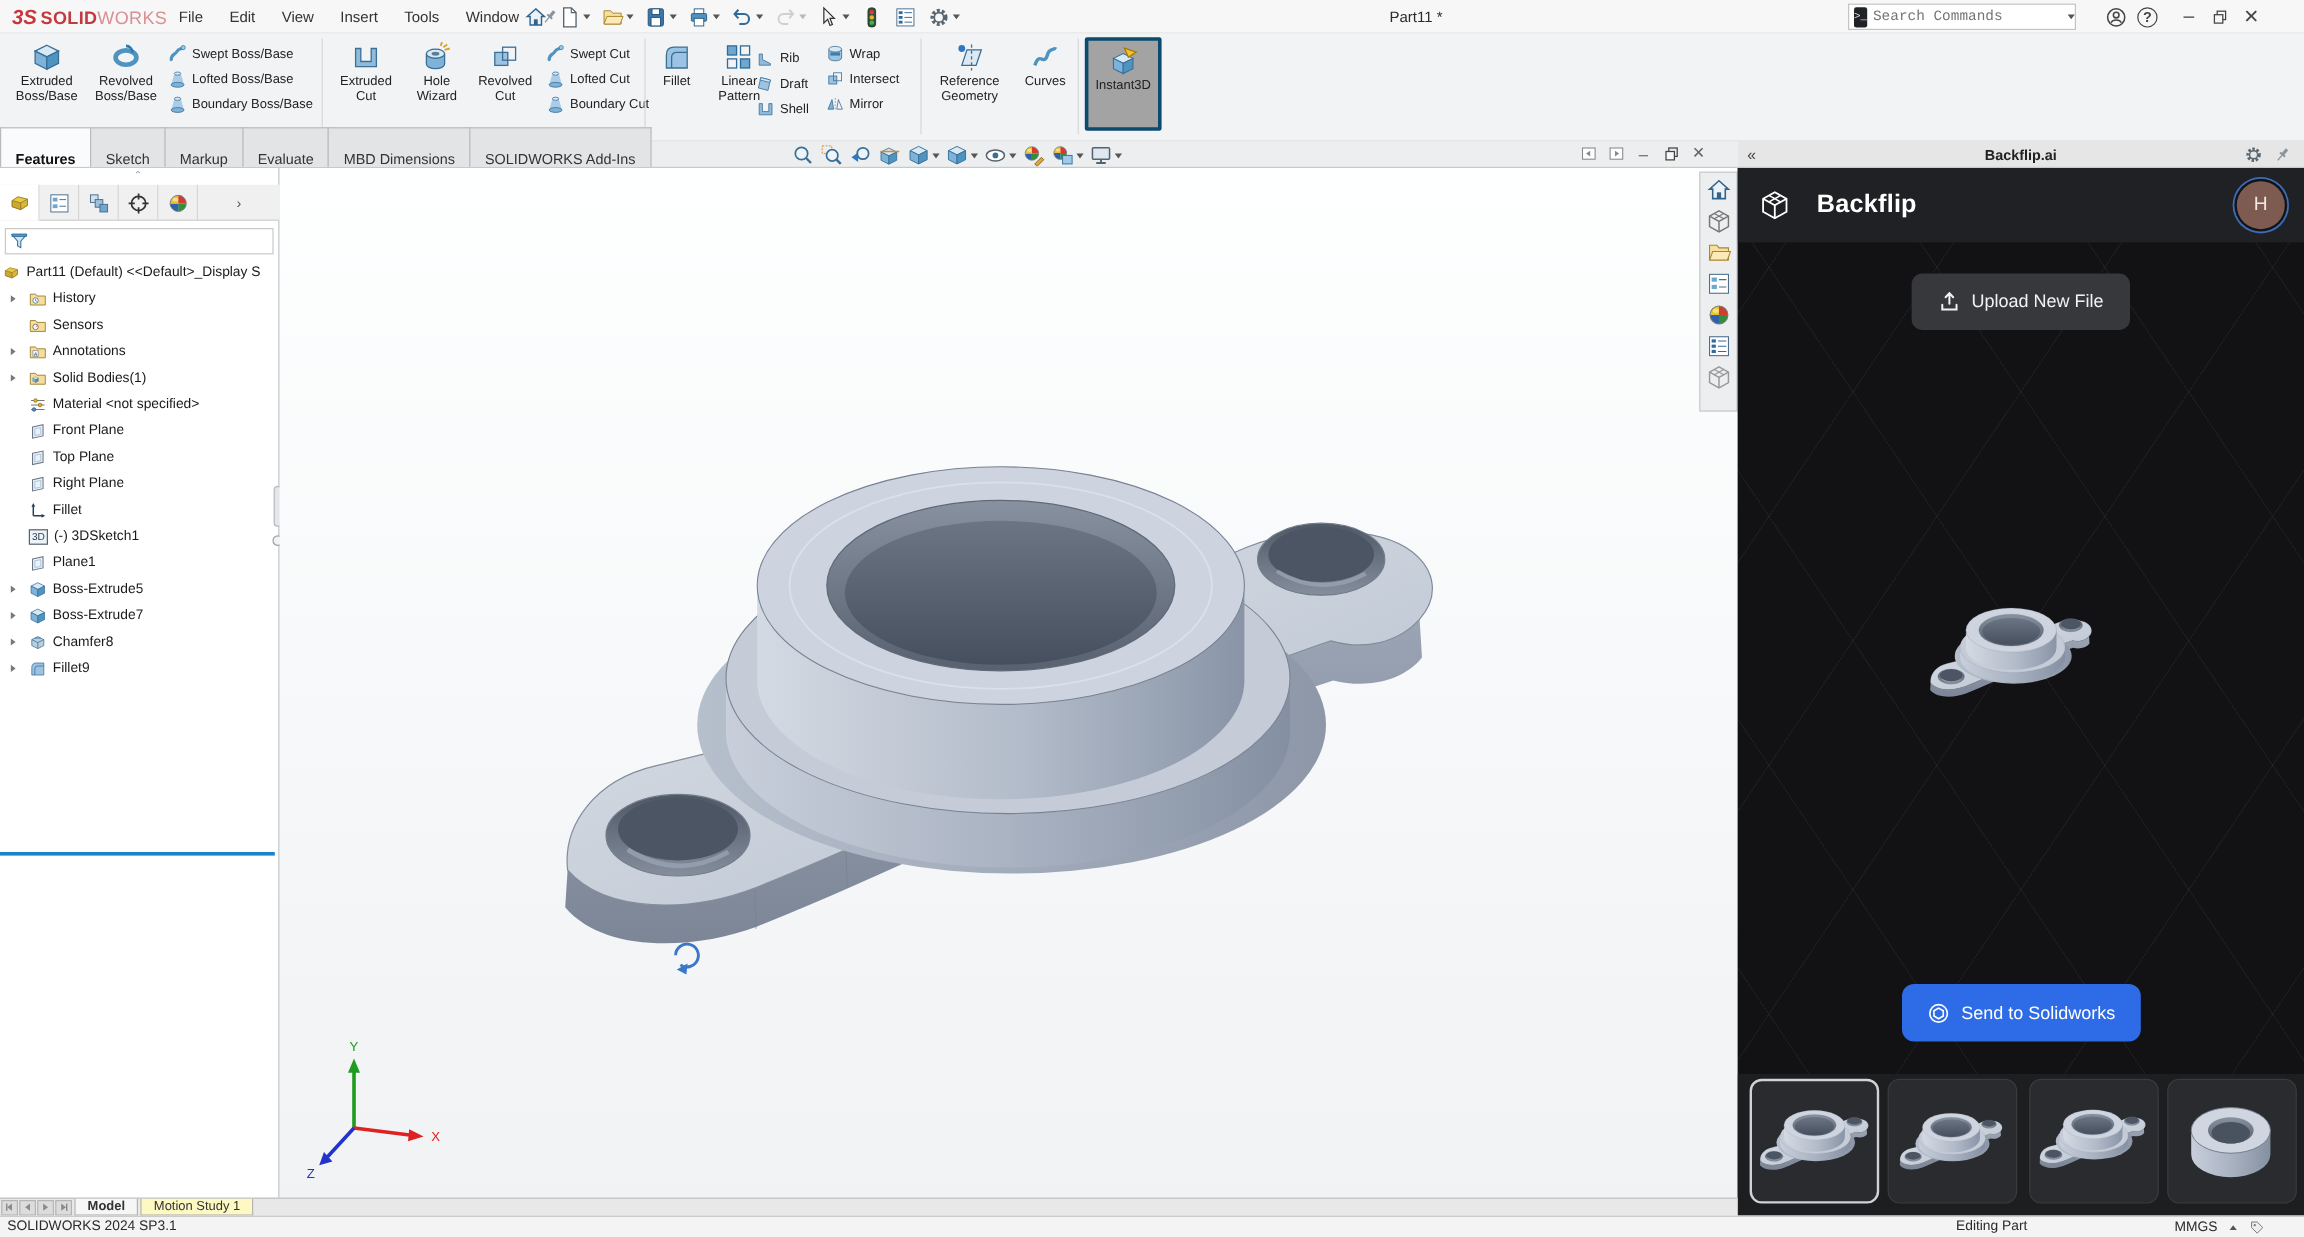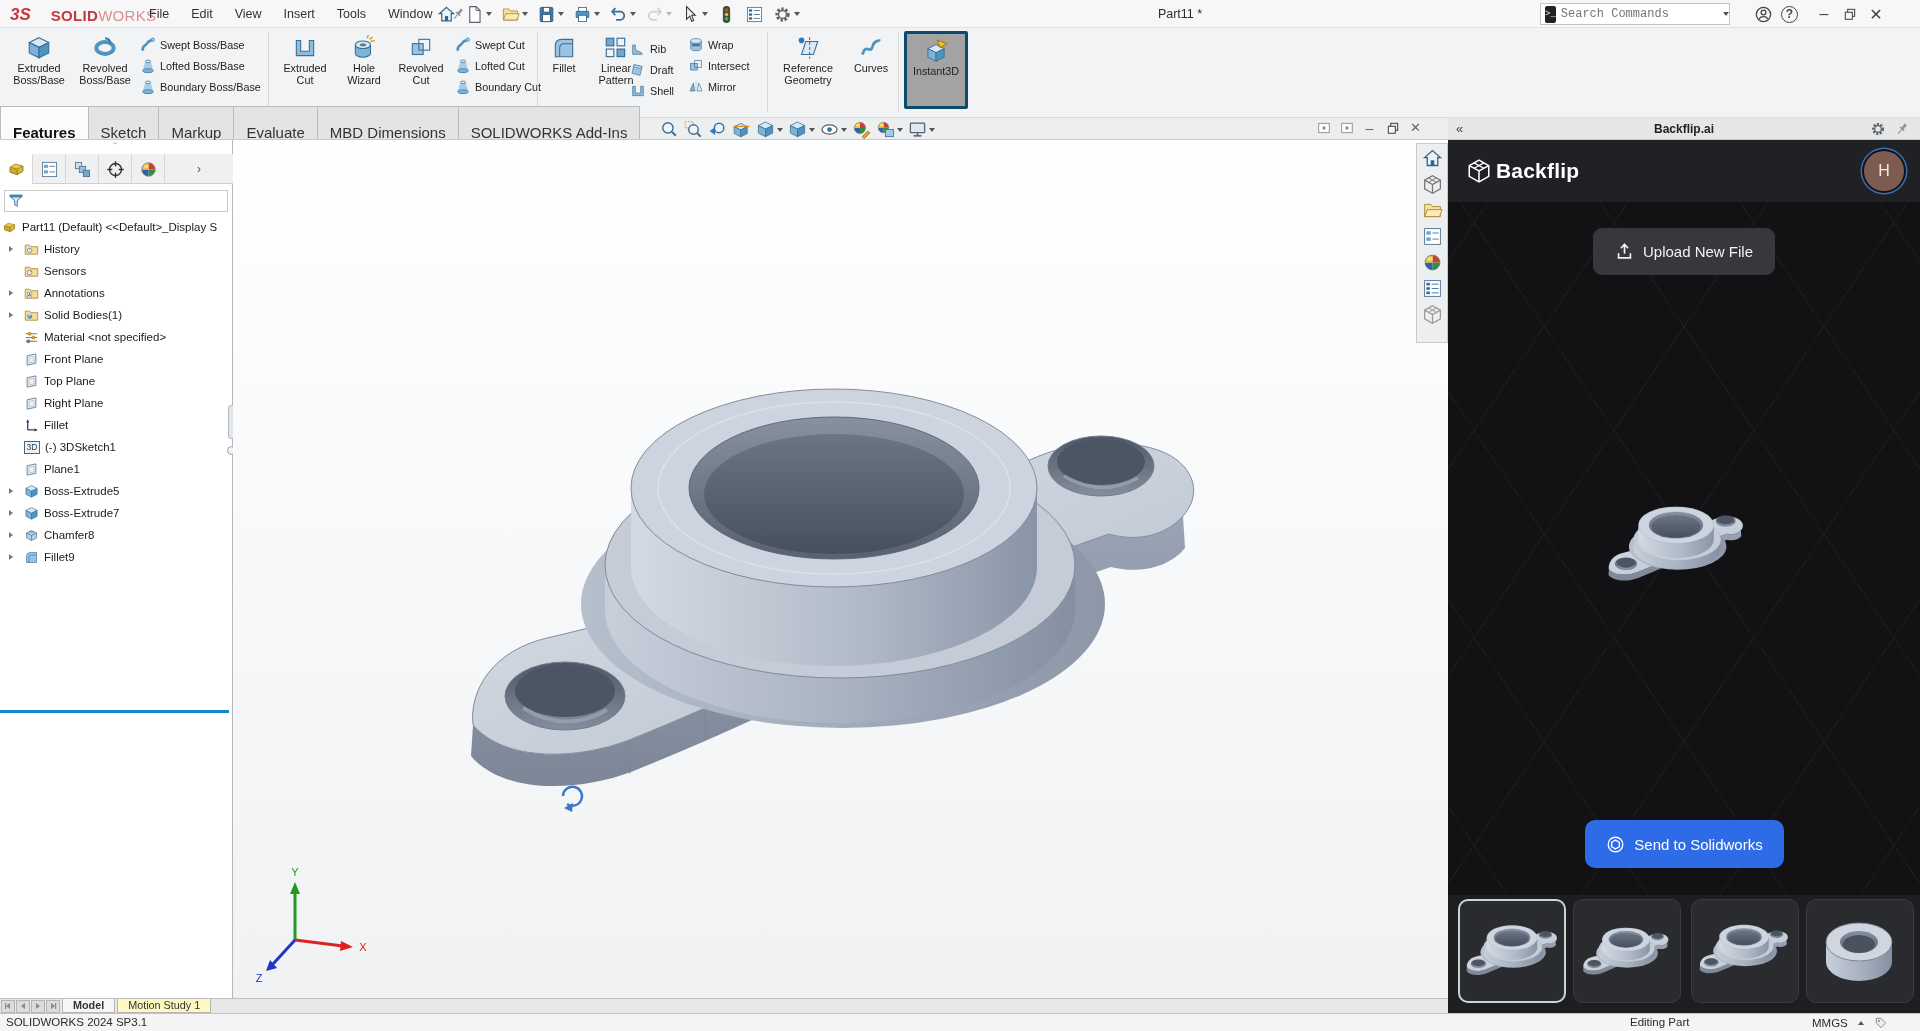--- a/index.html
+++ b/index.html
@@ -1,20 +1,20 @@
 <!DOCTYPE html>
 <html><head>
 <meta charset="utf-8">
 <style>
   *{margin:0;padding:0;box-sizing:border-box}
   html,body{width:1920px;height:1031px;font-family:"Liberation Sans",sans-serif;background:#fff;overflow:hidden}
   #stage{position:relative;width:1920px;height:1031px;background:#fff;font-size:12px;color:#222}
   
   #menubar{position:absolute;left:0;top:0;width:1920px;height:28px;background:#f7f7f7;border-bottom:1px solid #e3e3e3}
-  .brand{position:absolute;left:10px;top:5px;font-size:15px;display:flex;align-items:center;gap:20px}
+  .brand{position:absolute;left:10px;top:5px;font-size:15px;display:flex;align-items:center;gap:3px}
   .brand .glyph{color:#c8363c;font-weight:bold;font-style:italic;font-size:17px}
   .brand .b1{color:#c23a40;font-weight:bold;letter-spacing:.3px}
   .brand .b2{color:#d98f93;letter-spacing:.3px}
   #menus{position:absolute;left:138px;top:0;height:28px;display:flex;align-items:center}
   .menu-item{padding:0 11px;height:28px;line-height:28px;font-size:12.5px;color:#333;cursor:default}
   #qtoolbar{position:absolute;left:434px;top:2px;height:24px;display:flex;align-items:center;gap:3px}
   .qbtn{display:flex;align-items:center;gap:2px;padding:2px 3px;border-radius:2px}
   .icon18{width:19px;height:19px;display:block}
   .icon16{width:16px;height:16px;display:block}
   .icon22{width:21px;height:21px;display:block}
@@ -34,21 +34,21 @@
   .rbtn-lg{position:absolute;top:3px;display:flex;flex-direction:column;align-items:center;width:66px;gap:1px;padding-top:4px}
   .rbtn-lg .rlabel{font-size:10.8px;color:#222;text-align:center;line-height:1.15}
   .rcol{position:absolute;display:flex;flex-direction:column;gap:3px}
   .rbtn-sm{display:flex;align-items:center;gap:4px;height:18px}
   .rbtn-sm span{font-size:10.8px;color:#222;white-space:nowrap}
   .rcaret{position:absolute;top:99px}
   .active-lg{background:#a3a3a3;border:3px solid #0c4a6e;border-radius:2px}
   #ribbon-chevron{position:absolute;left:1894px;top:96px;color:#777;font-size:11px}
   
   #tabrow{position:absolute;left:0;top:118px;width:1448px;height:22px;background:#eceeef;border-bottom:1px solid #c9c9c9;display:flex;align-items:flex-end}
-  .ctab{height:21px;line-height:20px;padding:16px 12px;font-size:15px;color:#333;background:#e2e4e6;border:1px solid #b9bbbd;border-bottom:none;margin-right:-1px}
+  .ctab{height:21px;line-height:20px;padding:16px 12px;font-size:12px;color:#333;background:#e2e4e6;border:1px solid #b9bbbd;border-bottom:none;margin-right:-1px}
   .ctab.on{background:#fafbfc;font-weight:bold;color:#111}
   #headsup{position:absolute;left:660px;top:119px;height:21px;display:flex;align-items:center;gap:5px}
   .hu{display:flex;align-items:center;gap:2px}
   #docwin{position:absolute;left:1315px;top:120px;display:flex;gap:6px;align-items:center}
   .dw{width:17px;height:15px;display:flex;align-items:center;justify-content:center;color:#666}
   
   #tree{position:absolute;left:0;top:140px;width:233px;height:858px;background:#fff;border-right:1px solid #b2b8be}
   #tree-collapse{position:absolute;left:104px;top:3px;width:22px;height:6px;color:#999;font-size:8px;line-height:5px;text-align:center}
   #tree-tabs{position:absolute;left:0;top:14px;width:233px;height:30px;display:flex;border-bottom:1px solid #cfcfcf;background:#f0f0f0}
   .ttab{width:33px;height:30px;display:flex;align-items:center;justify-content:center;border-right:1px solid #d6d6d6}
@@ -67,21 +67,21 @@
   #splitdot{position:absolute;left:227px;top:446px;width:9px;height:9px;border:1.5px solid #9aa2a9;border-radius:50%;background:#f2f3f4}
   
   #graphics{position:absolute;left:233px;top:140px;width:1215px;height:858px;background:linear-gradient(#feffff, #f0f2f4)}
   
   #panel-title{position:absolute;left:1448px;top:118px;width:472px;height:22px;background:#e6e6e6;border-bottom:1px solid #c9c9c9}
   #panel-title .pt{position:absolute;left:0;width:472px;text-align:center;font-weight:bold;font-size:12px;color:#222;line-height:22px}
   #panel{position:absolute;left:1448px;top:140px;width:472px;height:873px;background:#121214;overflow:hidden}
   #panel .lines{position:absolute;inset:0;background:
      repeating-linear-gradient(56deg, transparent 0 115px, rgba(255,255,255,.045) 115px 116px),
      repeating-linear-gradient(-56deg, transparent 0 115px, rgba(255,255,255,.045) 115px 116px)}
-  #bf-header{position:absolute;left:0;top:0;width:472px;height:62px;background:#202124;display:flex;align-items:center;padding:0 18px;gap:4px}
+  #bf-header{position:absolute;left:0;top:0;width:472px;height:62px;background:#202124;display:flex;align-items:center;padding:0 18px;gap:22px}
   #bf-header .bname{color:#fff;font-size:21px;font-weight:bold;letter-spacing:.2px}
   #bf-avatar{position:absolute;right:16px;top:11px;width:40px;height:40px;border-radius:50%;background:#7d5b50;color:#f2e7e2;display:flex;align-items:center;justify-content:center;font-size:16px;box-shadow:0 0 0 2px #11131a, 0 0 0 3.5px #3d6db5}
   #upload-btn{position:absolute;left:145px;top:88px;width:182px;height:47px;background:#37383b;border:none;border-radius:9px;color:#f2f2f2;font-size:15px;display:flex;align-items:center;justify-content:center;gap:9px;font-family:"Liberation Sans",sans-serif}
   #send-btn{position:absolute;left:137px;top:680px;width:199px;height:48px;background:#2e6be6;border:none;border-radius:10px;color:#fff;font-size:15px;display:flex;align-items:center;justify-content:center;gap:9px;font-family:"Liberation Sans",sans-serif}
   #thumbstrip{position:absolute;left:0;top:755px;width:472px;height:118px;background:#1d1e20}
   .thumb{position:absolute;top:4px;width:108px;height:104px;background:#2a2b2e;border-radius:10px;border:1px solid #3a3b3e}
   .thumb.sel{border:2px solid #cfd2d6}
   
   #modeltabs{position:absolute;left:0;top:998px;width:1448px;height:15px;background:#e8e8e8;border-top:1px solid #bfbfbf;display:flex;align-items:center}
   .navbtn{width:14px;height:13px;background:#dcdcdc;border:1px solid #b5b5b5;display:flex;align-items:center;justify-content:center;margin-left:1px}

